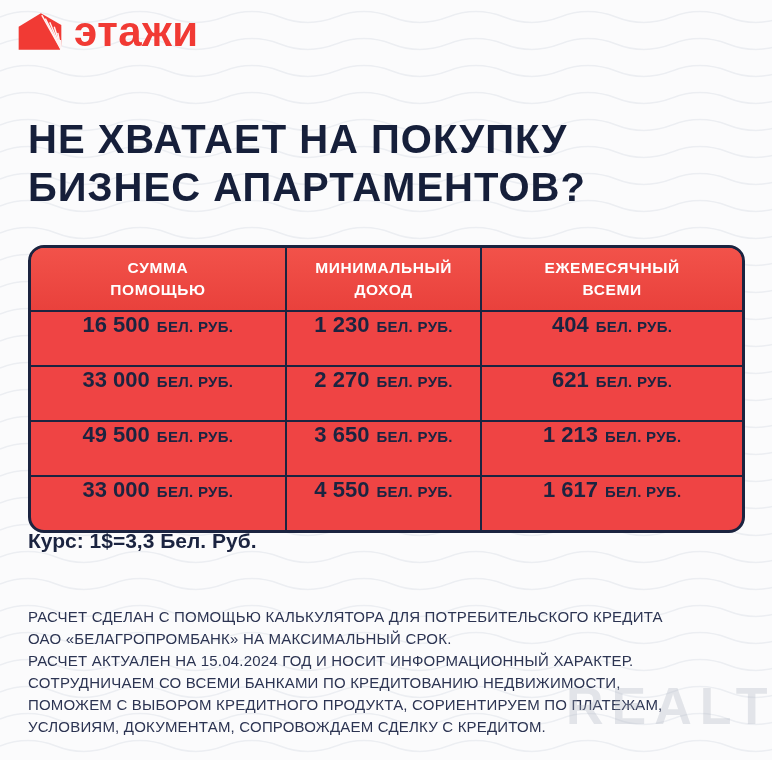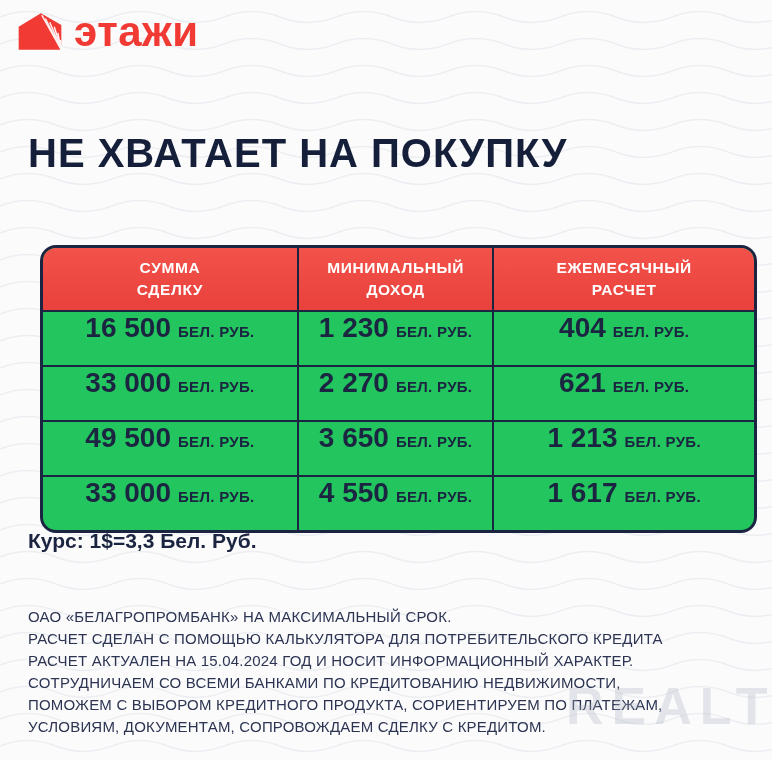--- a/index.html
+++ b/index.html
@@ -15,49 +15,49 @@
   
   .logo{position:absolute;left:16px;top:10px;display:flex;align-items:flex-start;gap:10px;}
   .logo-icon{width:48px;height:44px;display:block;}
   .logo-text{
     font-size:42px;font-weight:700;letter-spacing:.5px;
     color:#f13a34;line-height:44px;
   }
 
   
   .heading{
-    position:absolute;left:28px;top:102px;width:716px;
+    position:absolute;left:28px;top:88px;width:716px;
     font-size:40px;font-weight:900;line-height:48px;letter-spacing:1px;
     color:#161f3a;text-transform:uppercase;
   }
   .heading span{display:block;white-space:nowrap;}
 
   
   .credit-table{
-    position:absolute;left:40px;top:245px;width:717px;height:288px;
-    background:#22c55e;border:3px solid #1b2440;border-radius:16px;
+    position:absolute;left:28px;top:245px;width:717px;height:288px;
+    background:#ef4444;border:3px solid #1b2440;border-radius:16px;
     overflow:hidden;box-sizing:border-box;
   }
   .t-row{display:grid;grid-template-columns:35.7% 27.5% 36.8%;}
   .t-row.header{
     background:linear-gradient(180deg,#f2524a 0%,#e9413c 100%);
     height:62px;
   }
   .t-row.data{height:53px;border-top:2px solid #1b2440;}
   .t-cell{
     display:flex;flex-direction:column;align-items:center;justify-content:center;
     box-sizing:border-box;
   }
   .t-row .t-cell + .t-cell{border-left:2px solid #1b2440;}
   .h-cell{
     color:#ffffff;font-size:15.5px;font-weight:700;letter-spacing:.6px;
     line-height:1.45;text-align:center;
   }
   .v-cell{flex-direction:row;align-items:baseline;gap:7px;white-space:nowrap;}
-  .cell-num{font-size:28px;font-weight:700;color:#1b2440;}
+  .cell-num{font-size:22px;font-weight:700;color:#1b2440;}
   .cell-unit{font-size:15px;font-weight:700;color:#1b2440;letter-spacing:.3px;text-align:center;}
 
   
   .kurs{
     position:absolute;left:28px;top:529px;
     font-size:21px;font-weight:700;color:#1b2440;
   }
 
   
   .disclaimer{
@@ -98,35 +98,36 @@
         <line x1="51" y1="44" x2="43" y2="18"></line>
         <line x1="51" y1="44" x2="47" y2="25"></line>
         <line x1="51" y1="44" x2="50" y2="33"></line>
       </g>
     </svg>
     <div class="logo-text">этажи</div>
   </div>
 
   <h1 class="heading">
     <span>НЕ ХВАТАЕТ НА ПОКУПКУ</span>
+    <span>БИЗНЕС АПАРТАМЕНТОВ?</span>
   </h1>
 
   <div class="credit-table">
     <div class="t-row header">
       <div class="t-cell h-cell">
         <span>СУММА</span>
-        <span>СДЕЛКУ</span>
+        <span>ПОМОЩЬЮ</span>
       </div>
       <div class="t-cell h-cell">
         <span>МИНИМАЛЬНЫЙ</span>
         <span>ДОХОД</span>
       </div>
       <div class="t-cell h-cell">
         <span>ЕЖЕМЕСЯЧНЫЙ</span>
-        <span>РАСЧЕТ</span>
+        <span>ВСЕМИ</span>
       </div>
     </div>
 
     <div class="t-row data">
       <div class="t-cell v-cell">
         <span class="cell-num">16 500</span>
           <span class="cell-unit">БЕЛ. РУБ.</span>
       </div>
       <div class="t-cell v-cell">
         <span class="cell-num">1 230</span>
@@ -180,22 +181,22 @@
       <div class="t-cell v-cell">
         <span class="cell-num">1 617</span>
           <span class="cell-unit">БЕЛ. РУБ.</span>
       </div>
     </div>
   </div>
 
   <div class="kurs">Курс: 1$=3,3 Бел. Руб.</div>
 
   <div class="disclaimer">
+    <div>РАСЧЕТ СДЕЛАН С ПОМОЩЬЮ КАЛЬКУЛЯТОРА ДЛЯ ПОТРЕБИТЕЛЬСКОГО КРЕДИТА</div>
     <div>ОАО «БЕЛАГРОПРОМБАНК» НА МАКСИМАЛЬНЫЙ СРОК.</div>
-    <div>РАСЧЕТ СДЕЛАН С ПОМОЩЬЮ КАЛЬКУЛЯТОРА ДЛЯ ПОТРЕБИТЕЛЬСКОГО КРЕДИТА</div>
     <div>РАСЧЕТ АКТУАЛЕН НА 15.04.2024 ГОД И НОСИТ ИНФОРМАЦИОННЫЙ ХАРАКТЕР.</div>
     <div>СОТРУДНИЧАЕМ СО ВСЕМИ БАНКАМИ ПО КРЕДИТОВАНИЮ НЕДВИЖИМОСТИ,</div>
     <div>ПОМОЖЕМ С ВЫБОРОМ КРЕДИТНОГО ПРОДУКТА, СОРИЕНТИРУЕМ ПО ПЛАТЕЖАМ,</div>
     <div>УСЛОВИЯМ, ДОКУМЕНТАМ, СОПРОВОЖДАЕМ СДЕЛКУ С КРЕДИТОМ.</div>
   </div>
 
   <div class="watermark">REALT</div>
 
 </div>
 

